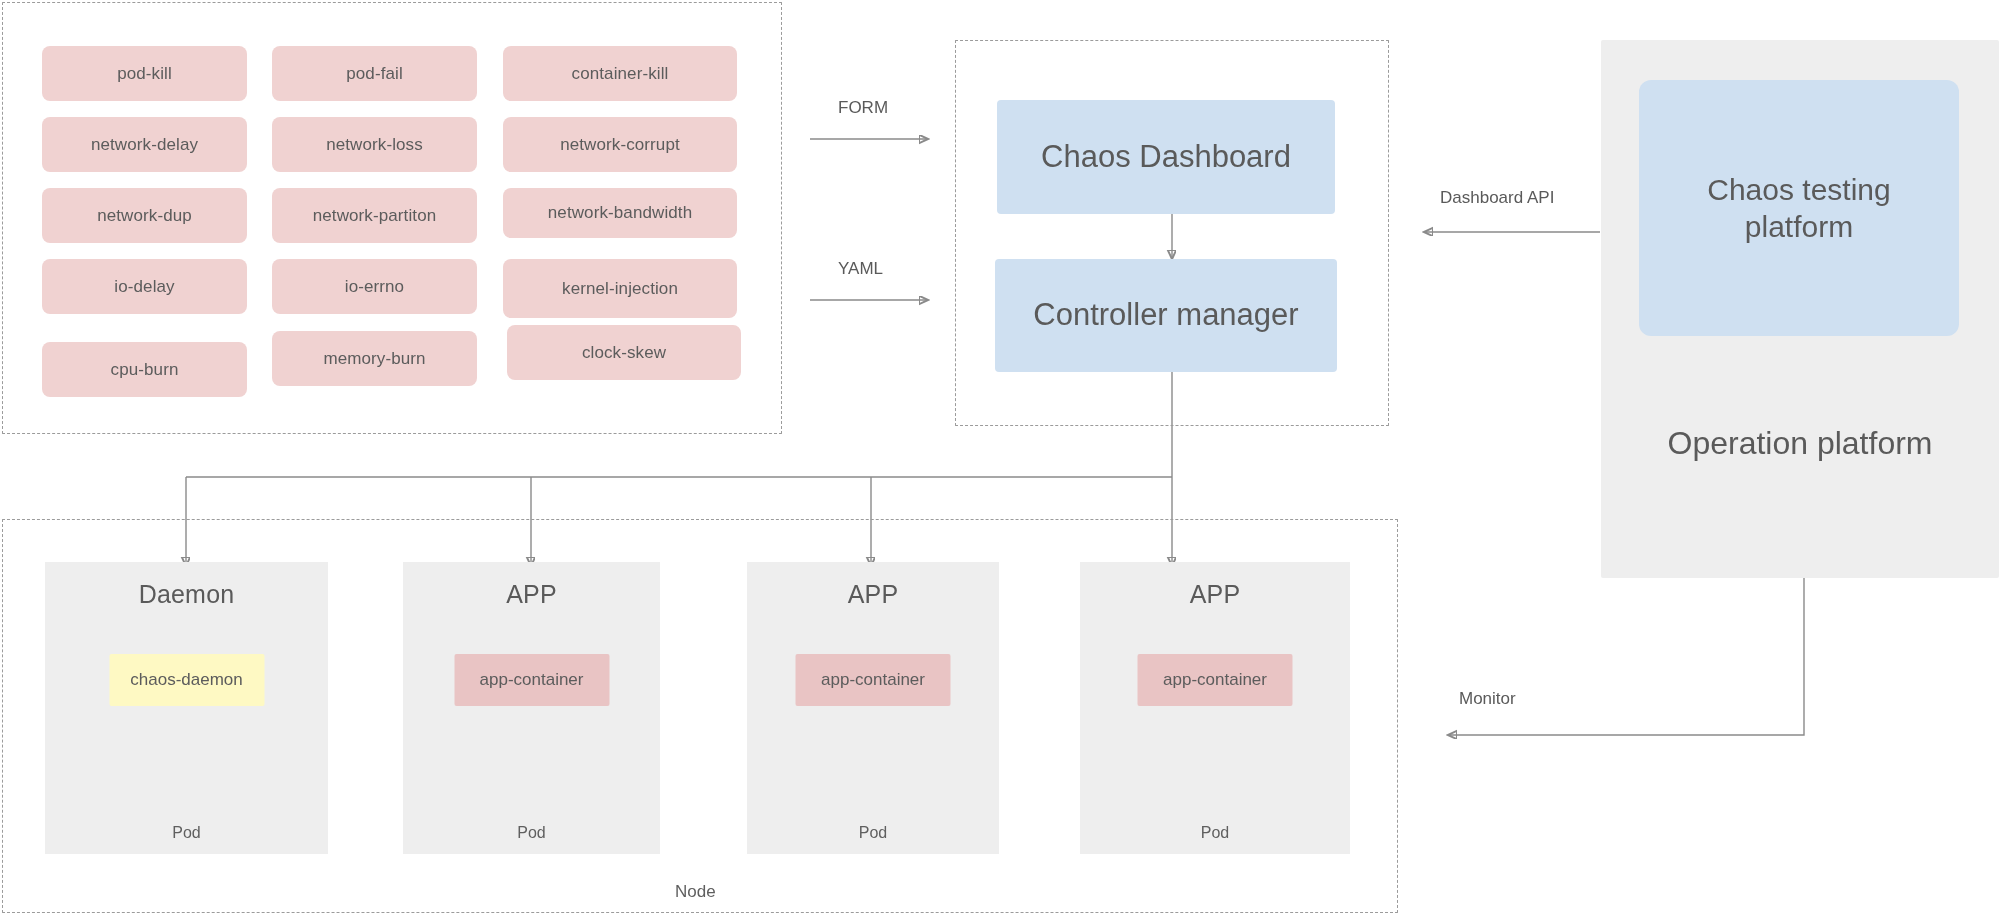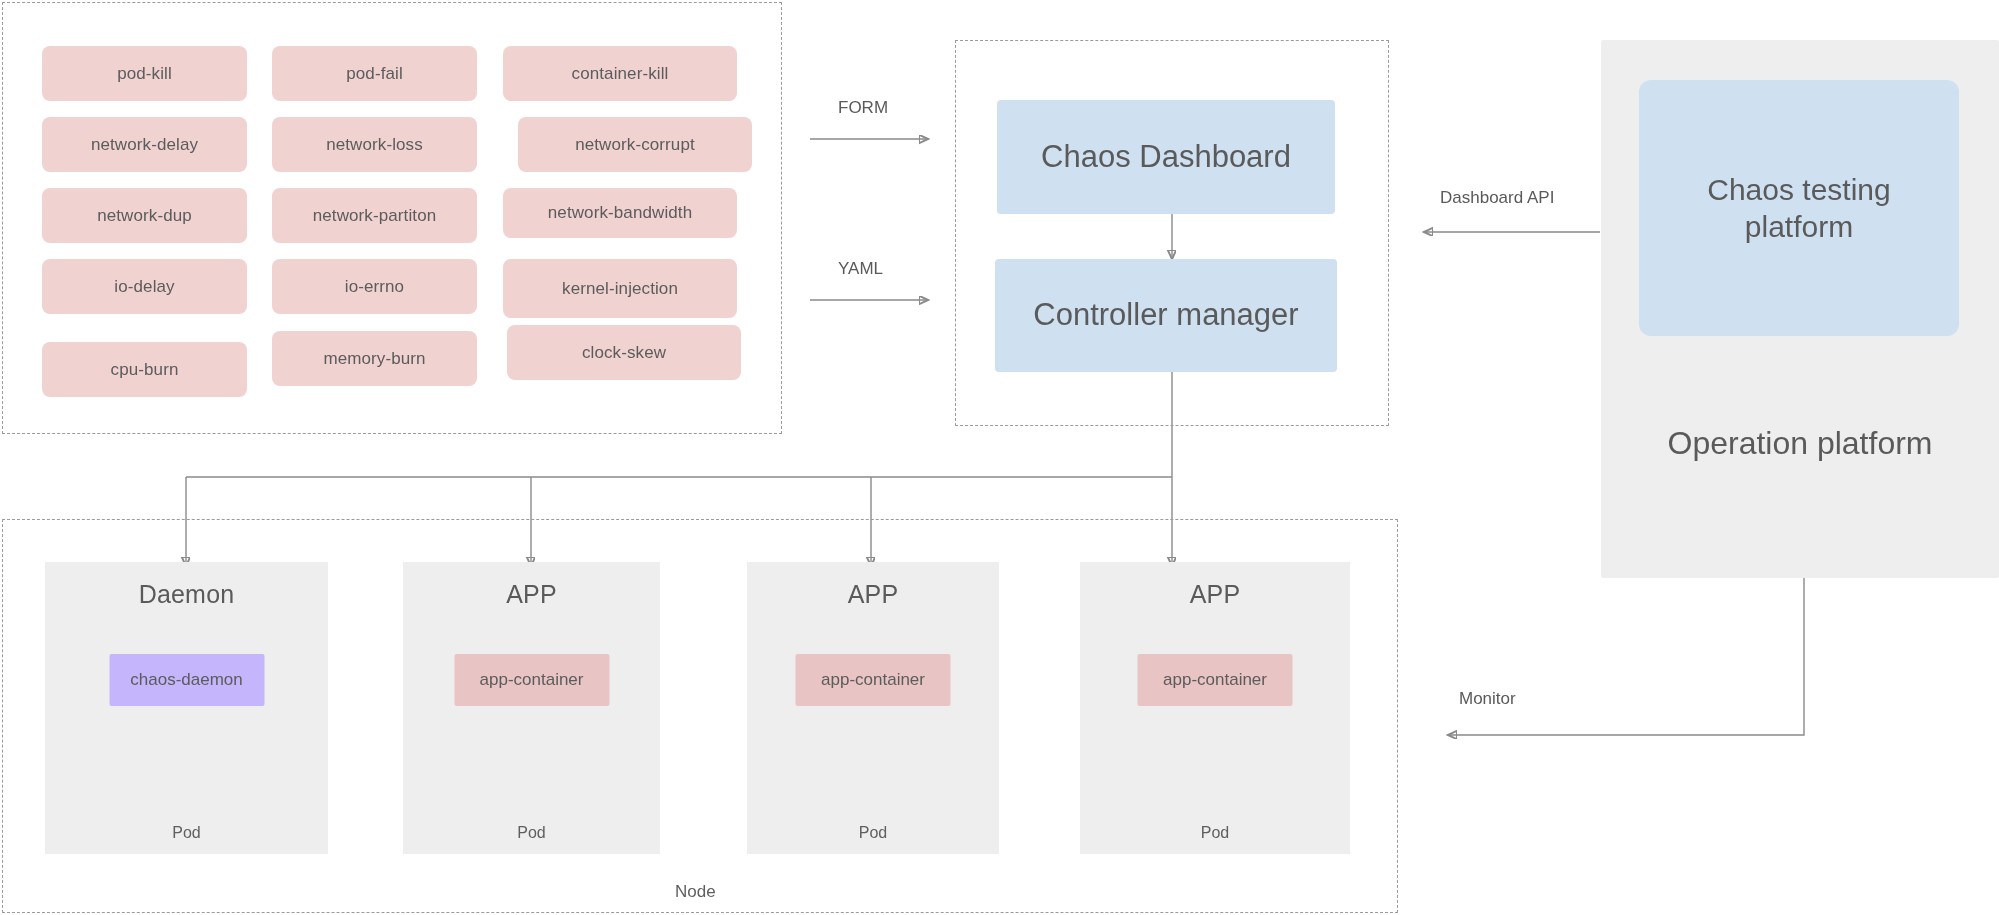--- a/index.html
+++ b/index.html
@@ -86,21 +86,21 @@
     top: 92px;
     width: 155px;
     height: 52px;
     display: flex;
     align-items: center;
     justify-content: center;
     font-size: 17px;
     color: #5c5c5c;
     border-radius: 2px;
   }
-  .pod-inner.blue { background: #c4b5fd; }
+  .pod-inner.blue { background: #fef9c3; }
   .pod-inner.pink { background: #e9c4c4; text-align: right; }
   .pod-foot {
     position: absolute;
     bottom: 12px;
     left: 0;
     width: 100%;
     text-align: center;
     font-size: 16px;
     color: #5f5f5f;
   }
@@ -170,21 +170,21 @@
   </svg>
 
   <div class="abs dashgroup" style="left:2px; top:2px; width:780px; height:432px;"></div>
 
   <div class="abs chip" style="left:42px; top:46px; width:205px; height:55px;">pod-kill</div>
   <div class="abs chip" style="left:272px; top:46px; width:205px; height:55px;">pod-fail</div>
   <div class="abs chip" style="left:503px; top:46px; width:234px; height:55px;">container-kill</div>
 
   <div class="abs chip" style="left:42px; top:117px; width:205px; height:55px;">network-delay</div>
   <div class="abs chip" style="left:272px; top:117px; width:205px; height:55px;">network-loss</div>
-  <div class="abs chip" style="left:518px; top:117px; width:234px; height:55px;">network-corrupt</div>
+  <div class="abs chip" style="left:503px; top:117px; width:234px; height:55px;">network-corrupt</div>
 
   <div class="abs chip" style="left:42px; top:188px; width:205px; height:55px;">network-dup</div>
   <div class="abs chip" style="left:272px; top:188px; width:205px; height:55px;">network-partiton</div>
   <div class="abs chip" style="left:503px; top:188px; width:234px; height:50px;">network-bandwidth</div>
 
   <div class="abs chip" style="left:42px; top:259px; width:205px; height:55px;">io-delay</div>
   <div class="abs chip" style="left:272px; top:259px; width:205px; height:55px;">io-errno</div>
   <div class="abs chip" style="left:503px; top:259px; width:234px; height:59px;">kernel-injection</div>
 
   <div class="abs chip" style="left:42px; top:331px; width:205px; height:55px;margin-top:11px;">cpu-burn</div>

